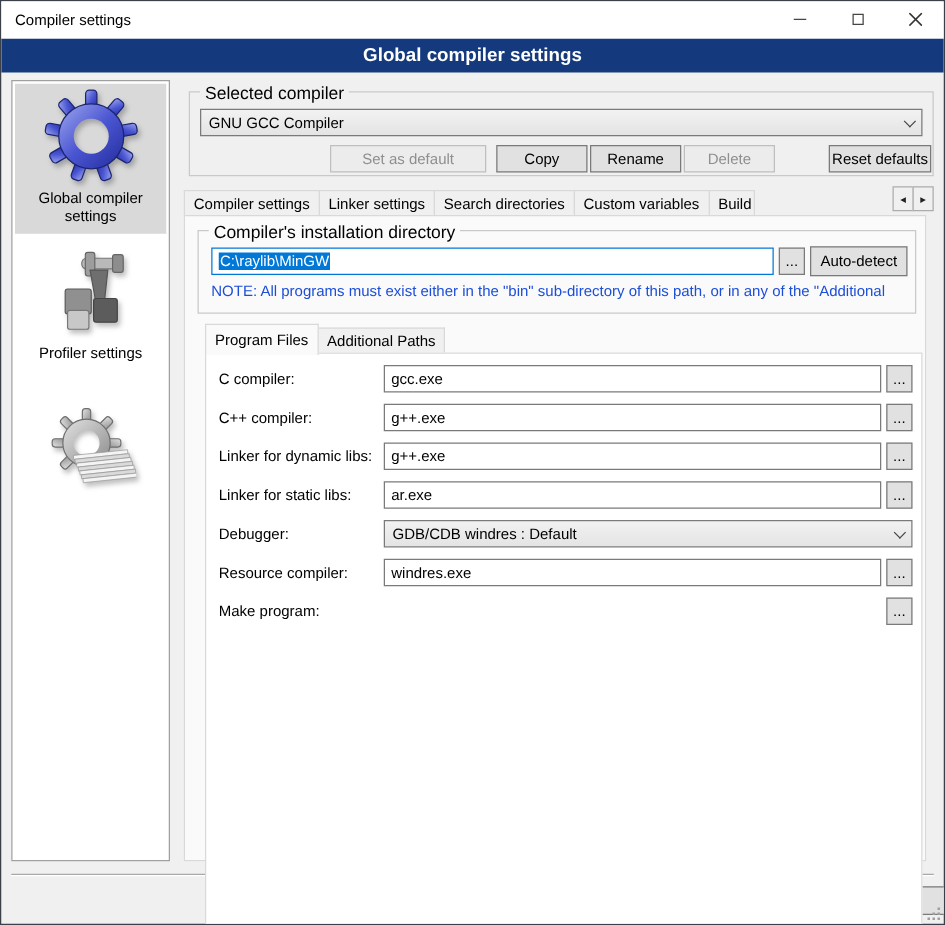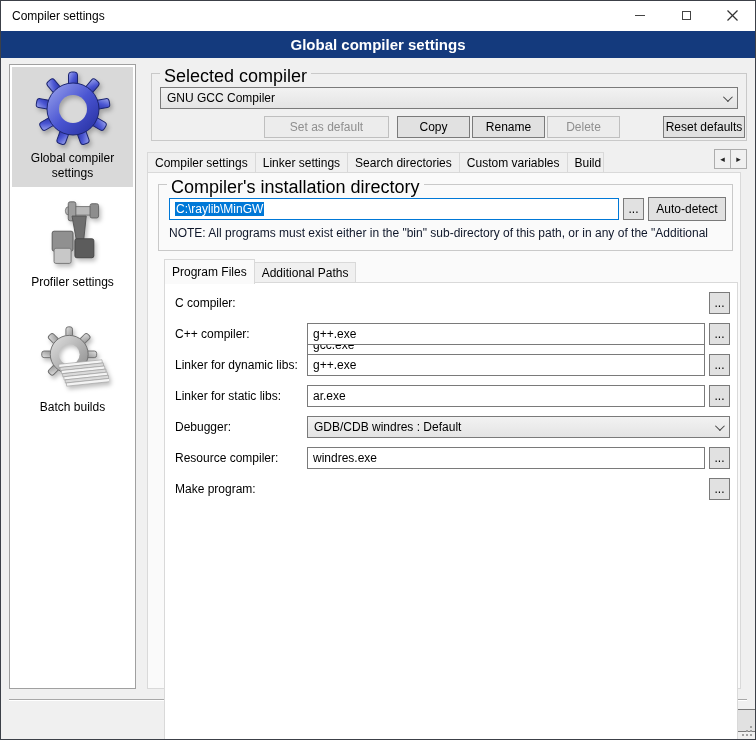--- a/index.html
+++ b/index.html
@@ -26,21 +26,21 @@
   .sidebar { position:absolute; left:8px; top:63px; width:127px; height:625px; background:#FFFFFF;
              border:1px solid #A0A0A0; }
   .side-item { position:absolute; left:2px; right:2px; text-align:center; padding-top:4px; }
   .side-item.sel { background:#D9D9D9; }
   .side-item .icon-wrap { display:flex; justify-content:center; }
   .side-item svg { filter:drop-shadow(2px 3px 2px rgba(0,0,0,.25)); }
   .side-label { display:block; margin-top:4px; line-height:15px; padding:0 6px 6px 6px; }
 
   
   .group { position:absolute; border:1px solid #C9C9C9; }
-  .group > .legend { position:absolute; top:-8px; left:8px; padding:0 4px; font-size:18px; }
+  .group > .legend { position:absolute; top:-8px; left:8px; padding:0 4px; font-size:14px; }
   .legend-gray { background:#F0F0F0; }
   .legend-white { background:#FAFAFA; }
 
   .combo { position:absolute; height:22px; background:linear-gradient(#F2F2F2,#E4E4E4);
            border:1px solid #7A7A7A; display:flex; align-items:center; padding:0 22px 0 6px; }
   .combo .chev { position:absolute; right:7px; top:7px; width:7px; height:7px;
                  border-right:1.5px solid #444; border-bottom:1.5px solid #444;
                  transform:rotate(45deg) translateY(-2px); }
 
   .btn { position:absolute; height:22px; background:#E1E1E1; border:1px solid #7A7A7A;
@@ -60,21 +60,21 @@
                 color:#222; margin-left:-1px; }
 
   .tabpage { position:absolute; background:#FAFAFA; border:1px solid #D9D9D9; z-index:1; }
   .innerpage { position:absolute; background:#FFFFFF; border:1px solid #D9D9D9; z-index:1; }
 
   
   .textbox { position:absolute; height:22px; background:#fff; border:1px solid #7A7A7A;
              display:flex; align-items:center; padding:0 5px; white-space:nowrap; overflow:hidden; }
   .textbox.focused { border-color:#0078D7; }
   .sel-text { background:#0078D7; color:#fff; padding:0 1px; }
-  .note { position:absolute; color:#0f172a; white-space:nowrap; overflow:hidden; font-size:12px; }
+  .note { position:absolute; color:#1d4ed8; white-space:nowrap; overflow:hidden; font-size:12px; }
   .field-label { position:absolute; font-size:12px; line-height:22px; }
 
   
   .footer-sep { position:absolute; left:8px; right:8px; top:698px; height:2px;
                 border-top:1px solid #A8A8A8; border-bottom:1px solid #FFFFFF; }
   .grip { position:absolute; right:3px; bottom:3px; width:2px; height:2px; background:#A0A0A0;
           box-shadow:-4px 0 #A0A0A0, -8px 0 #A0A0A0, 0 -4px #A0A0A0, -4px -4px #A0A0A0, 0 -8px #A0A0A0; }
 </style>
 </head>
 <body>
@@ -180,21 +180,20 @@
             <rect x="24" y="40" width="46" height="3.4" fill="#F4F4F4" stroke="#9A9A9A" stroke-width="0.6"></rect>
             <rect x="25" y="43.4" width="46" height="3.4" fill="#DADADA" stroke="#9A9A9A" stroke-width="0.6"></rect>
             <rect x="26" y="46.8" width="46" height="3.4" fill="#F4F4F4" stroke="#9A9A9A" stroke-width="0.6"></rect>
             <rect x="27" y="50.2" width="46" height="3.4" fill="#DADADA" stroke="#9A9A9A" stroke-width="0.6"></rect>
             <rect x="28" y="53.6" width="46" height="3.4" fill="#F4F4F4" stroke="#9A9A9A" stroke-width="0.6"></rect>
             <rect x="29" y="57" width="46" height="3.4" fill="#DADADA" stroke="#9A9A9A" stroke-width="0.6"></rect>
             <rect x="30" y="60.4" width="46" height="3.4" fill="#F4F4F4" stroke="#9A9A9A" stroke-width="0.6"></rect>
           </g>
         </svg>
       </div>
-      <span class="side-label">Batch builds</span>
     </div>
   </div>
 
   <div class="group" style="left:150px; top:72px; width:596px; height:68px;">
     <span class="legend legend-gray">Selected compiler</span>
     <div class="combo" style="left:8px; right:8px; top:13px;">
       <span>GNU GCC Compiler</span>
       <span class="chev"></span>
     </div>
     <div class="btn disabled" style="left:112px; top:42px; width:125px;">Set as default</div>
@@ -233,21 +232,21 @@
     </div>
 
     <div class="tabstrip" style="left:16px; top:85px; width:570px; height:25px;">
       <div class="tab active">Program Files</div>
       <div class="tab">Additional Paths</div>
     </div>
 
     <div class="innerpage" style="left:16px; top:109px; width:574px; height:522px;">
 
       <span class="field-label" style="left:10px; top:9px;">C compiler:</span>
-      <div class="textbox" style="left:142px; top:9px; width:398px;margin-top:42px;">
+      <div class="textbox" style="left:142px; top:9px; width:398px;">
           <span>gcc.exe</span>
         </div>
       <div class="btn" style="left:544px; top:9px; width:21px;">...</div>
 
       <span class="field-label" style="left:10px; top:40px;">C++ compiler:</span>
       <div class="textbox" style="left:142px; top:40px; width:398px;">
           <span>g++.exe</span>
         </div>
       <div class="btn" style="left:544px; top:40px; width:21px;">...</div>
 

